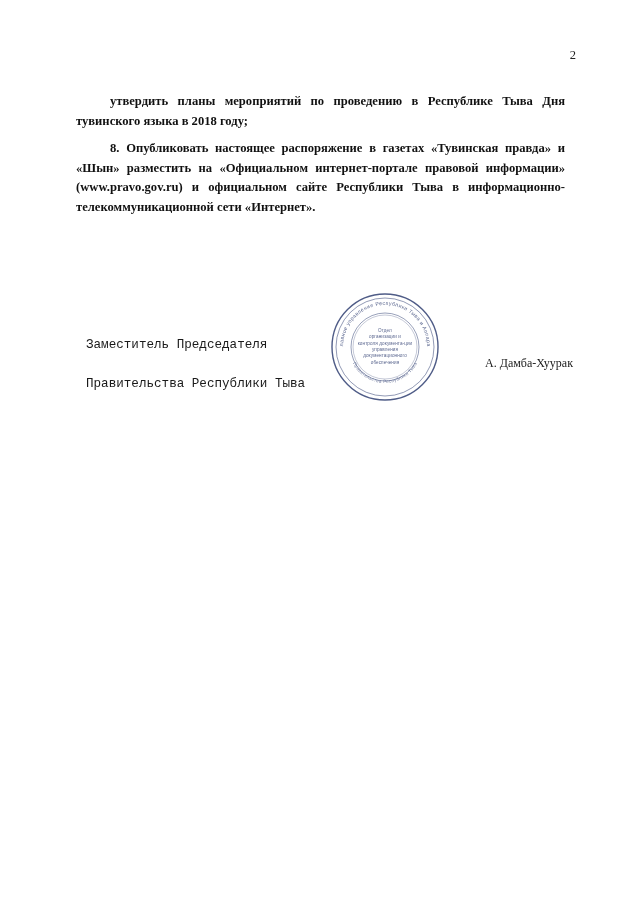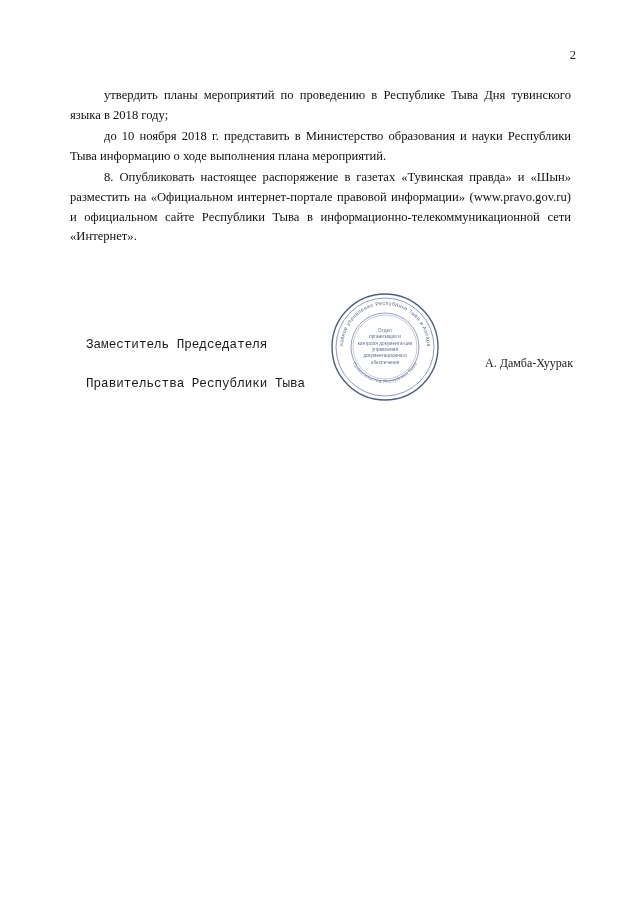--- a/index.html
+++ b/index.html
@@ -36,22 +36,23 @@
     left: 68px;
     width: 505px;
     font-size: 12.6px;
     line-height: 19.6px;
     text-align: justify;
     text-justify: inter-word;
     color: #111;
   }
 
   .para {
-    margin: 2px;
+    margin: 8px;
     text-indent: 34px;
+    font-weight: bold;
   }
 
   
   .signature-block {
     position: absolute;
     top: 316px;
     left: 68px;
     width: 505px;
     height: 70px;
   }
@@ -109,21 +110,20 @@
 </style>
 </head>
 <body>
 
 <div class="page">
 
   <div class="page-number">2</div>
 
   <div class="body-text">
     <p class="para">утвердить планы мероприятий по проведению в Республике Тыва Дня тувинского языка в 2018 году;</p>
-    <p class="para">до 10 ноября 2018 г. представить в Министерство образования и науки Республики Тыва информацию о ходе выполнения плана мероприятий.</p>
     <p class="para">8. Опубликовать настоящее распоряжение в газетах «Тувинская правда» и «Шын» разместить на «Официальном интернет-портале правовой информации» (www.pravo.gov.ru) и официальном сайте Республики Тыва в информационно-телекоммуникационной сети «Интернет».</p>
   </div>
 
   <div class="signature-block">
     <div class="sig-left">
       <div>Заместитель Председателя</div>
       <div>Правительства Республики Тыва</div>
     </div>
     <div class="sig-right">А. Дамба-Хуурак</div>
   </div>

